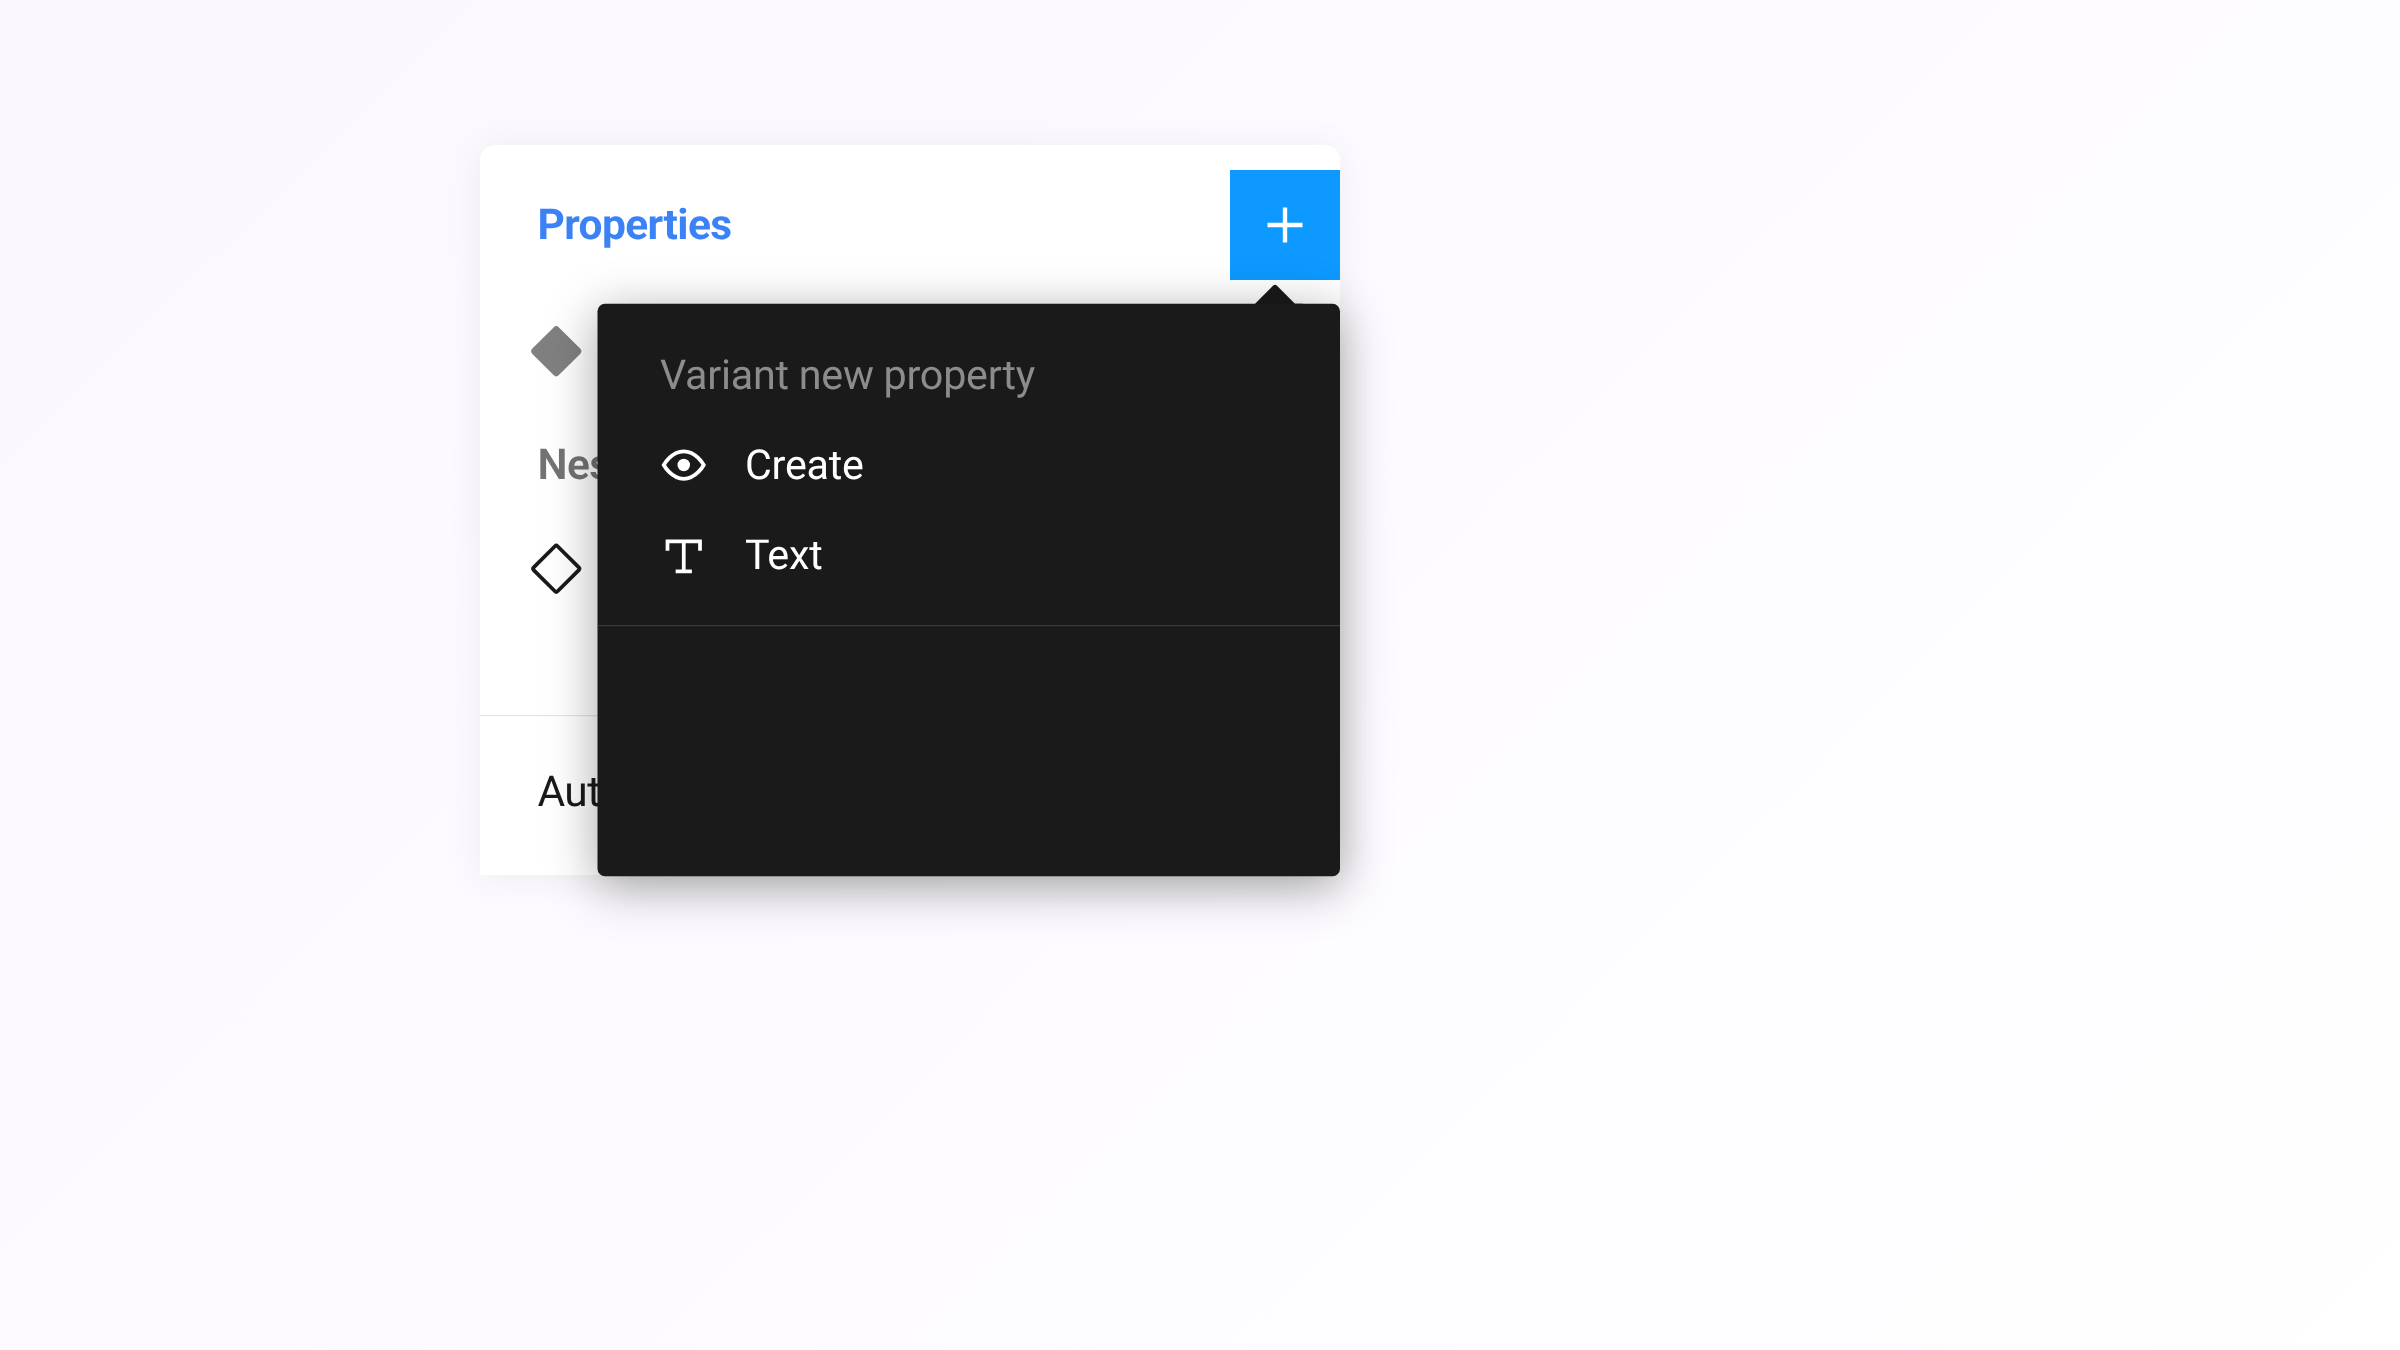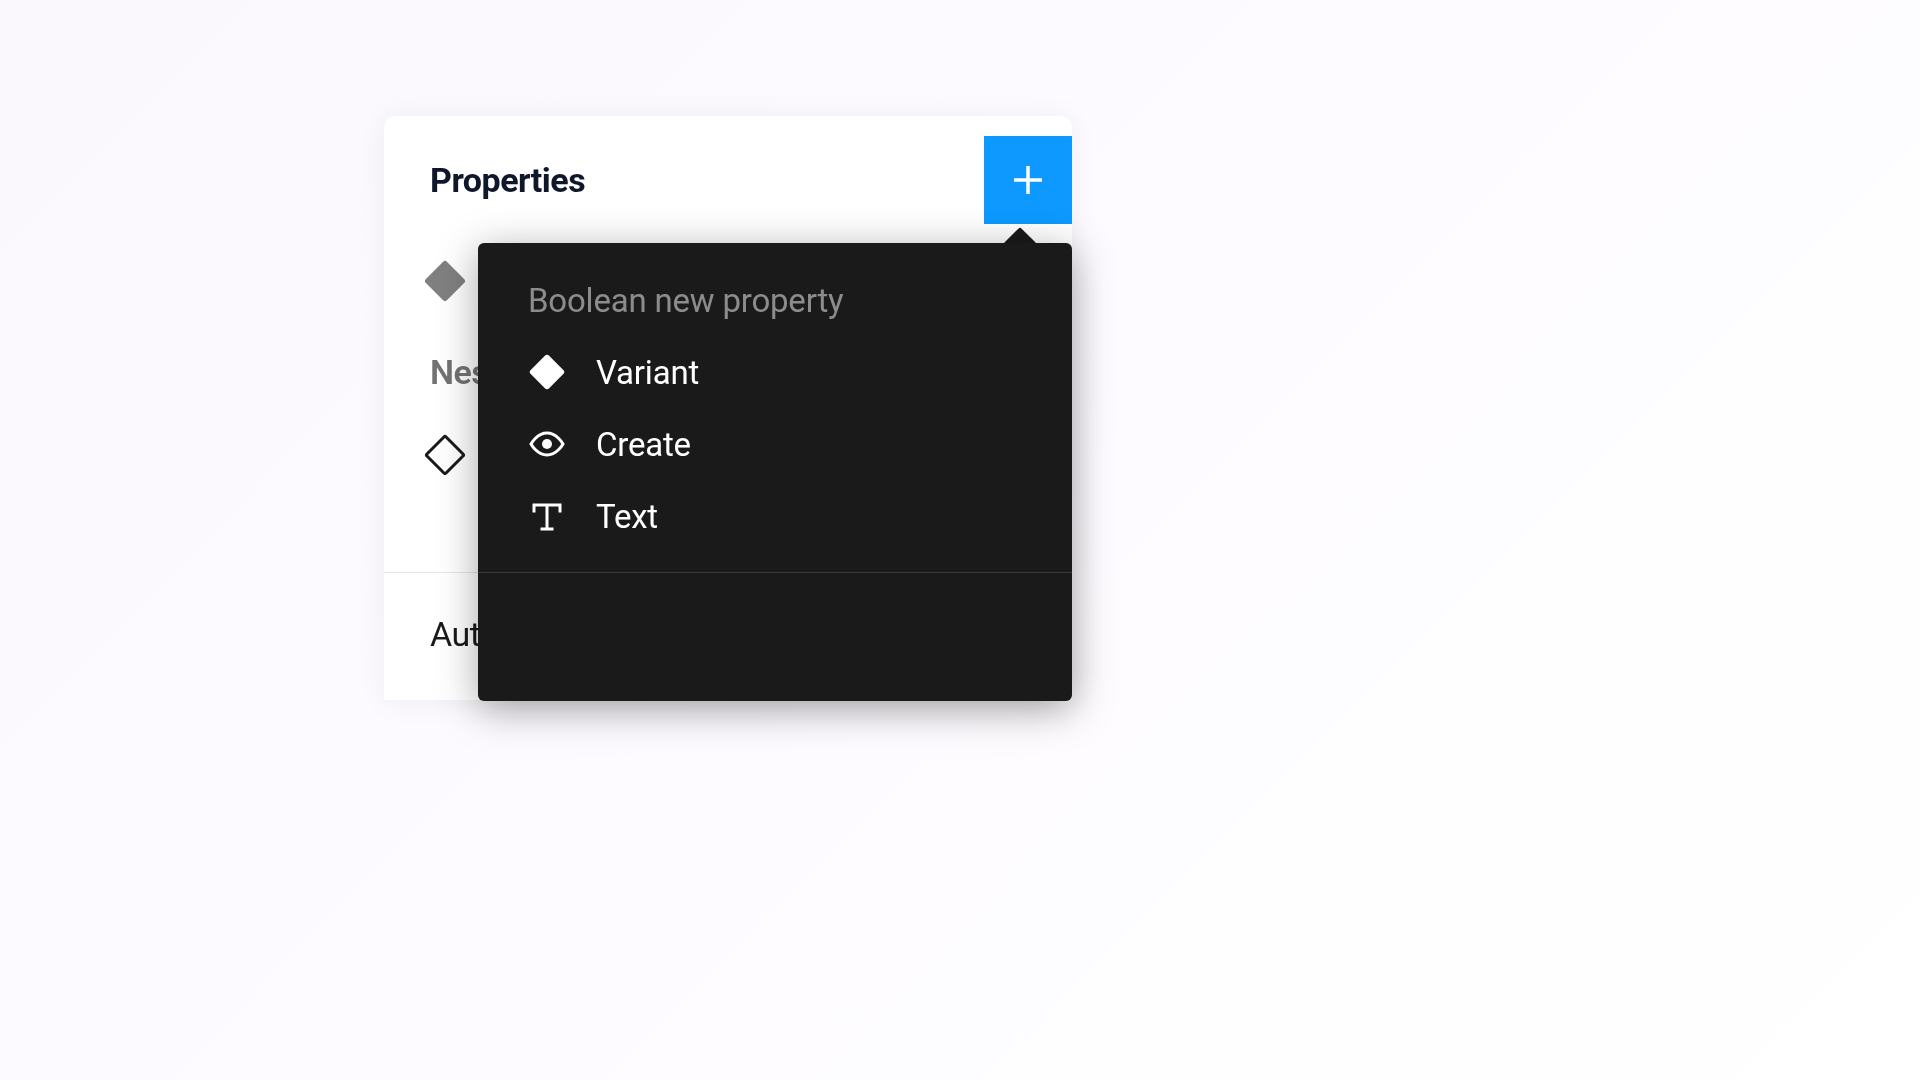--- a/index.html
+++ b/index.html
@@ -24,21 +24,21 @@
   .panel-header {
     display: flex;
     align-items: center;
     justify-content: space-between;
     padding: 20px 0 0 46px;
     height: 108px;
   }
   .panel-title {
     font-size: 34px;
     font-weight: 700;
-    color: #0f172a;
+    color: #3b82f6;
     letter-spacing: -0.5px;
   }
   .add-btn {
     width: 88px;
     height: 88px;
     background: #0d99ff;
     display: flex;
     align-items: center;
     justify-content: center;
     cursor: pointer;
@@ -179,28 +179,22 @@
     </div>
   </div>
 
   <div class="divider"></div>
   <div class="section2-label">Aut</div>
 </div>
 
 <div class="dropdown-arrow"></div>
 
 <div class="dropdown">
-  <div class="dropdown-heading">Boolean new property</div>
-
-  <div class="menu-item">
-    <div class="icon-slot">
-      <div class="diamond-filled-white"></div>
-    </div>
-    <div class="menu-label">Variant</div>
-  </div>
+  <div class="dropdown-heading">Variant new property</div>
+
 
   <div class="menu-item">
     <div class="icon-slot">
       <svg width="38" height="38" viewBox="0 0 38 38" fill="none">
         <path d="M3 19 C3 19 9 8 19 8 C29 8 35 19 35 19 C35 19 29 30 19 30 C9 30 3 19 3 19 Z" stroke="#ffffff" stroke-width="3" fill="none"></path>
         <circle cx="19" cy="19" r="5" fill="#ffffff"></circle>
       </svg>
     </div>
     <div class="menu-label">Create</div>
   </div>

